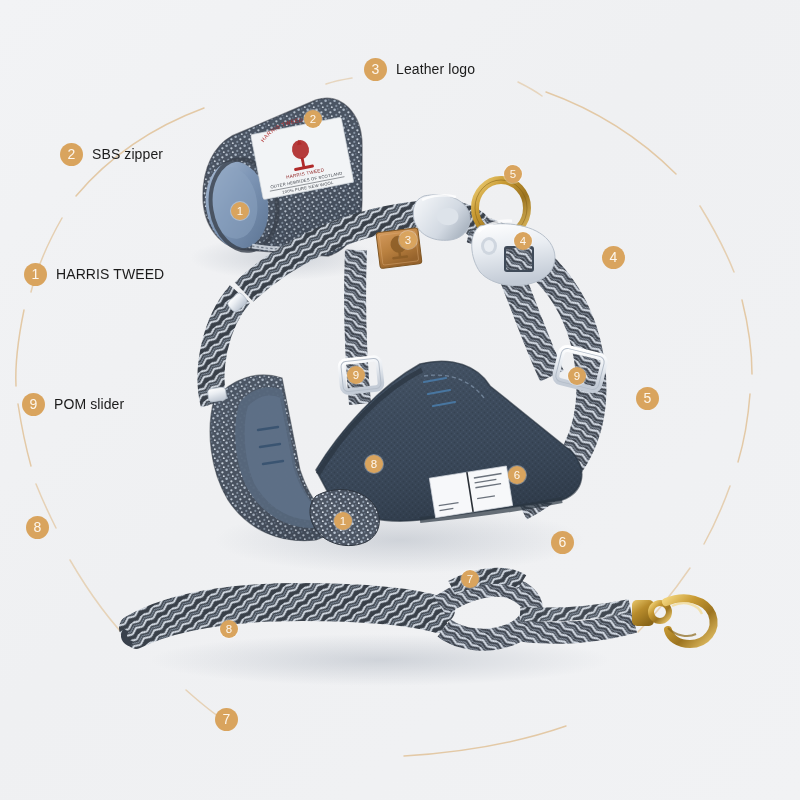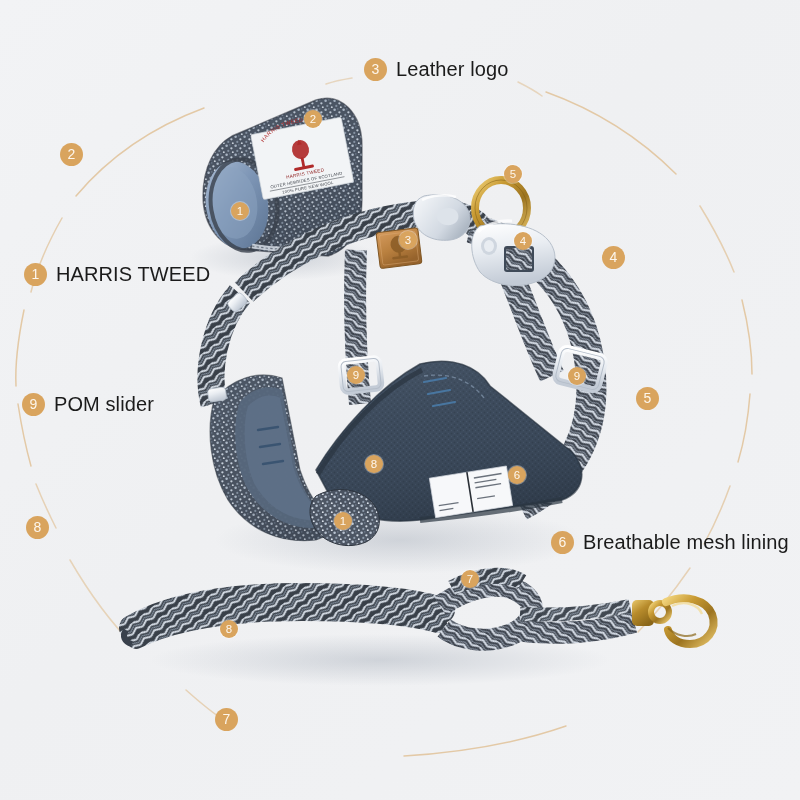--- a/index.html
+++ b/index.html
@@ -49,21 +49,21 @@
     background: #d9a45e;
     color: #fdf6ec;
     font-size: 14px;
     line-height: 23px;
     text-align: center;
     font-family: "Liberation Sans", sans-serif;
     margin-top: 3px;
   }
   .label-text {
     color: #1b1b1b;
-    font-size: 20px;
+    font-size: 14px;
     line-height: 28px;
     letter-spacing: 0.1px;
   }
   .label-text .l2 {
     display: block;
     padding-left: 4px;
   }
   
   .marker {
     position: absolute;
@@ -407,20 +407,21 @@
   <div class="marker sm" style="left:568px; top:367px;">9</div>
   <div class="marker sm" style="left:508px; top:466px;">6</div>
   <div class="marker sm" style="left:365px; top:455px;">8</div>
   <div class="marker sm" style="left:334px; top:512px;">1</div>
   <div class="marker sm" style="left:347px; top:366px;">9</div>
   <div class="marker sm" style="left:220px; top:620px;">8</div>
   <div class="marker sm" style="left:461px; top:570px;">7</div>
 
   <div class="callout" style="left:60px; top:140px;">
     <div class="badge">2</div>
+    <div class="label-text">SBS zipper</div>
   </div>
 
   <div class="callout" style="left:364px; top:55px;">
     <div class="badge">3</div>
     <div class="label-text">Leather logo</div>
   </div>
 
   <div class="callout" style="left:24px; top:260px;">
     <div class="badge">1</div>
     <div class="label-text">
@@ -440,20 +441,19 @@
   <div class="callout" style="left:602px; top:243px;">
     <div class="badge">4</div>
   </div>
 
   <div class="callout" style="left:636px; top:384px;">
     <div class="badge">5</div>
   </div>
 
   <div class="callout" style="left:551px; top:528px;">
     <div class="badge">6</div>
-    <div class="label-text">Breathable mesh lining</div>
   </div>
 
   <div class="callout" style="left:215px; top:705px;">
     <div class="badge">7</div>
   </div>
 
 </div>
 
 </body></html>

